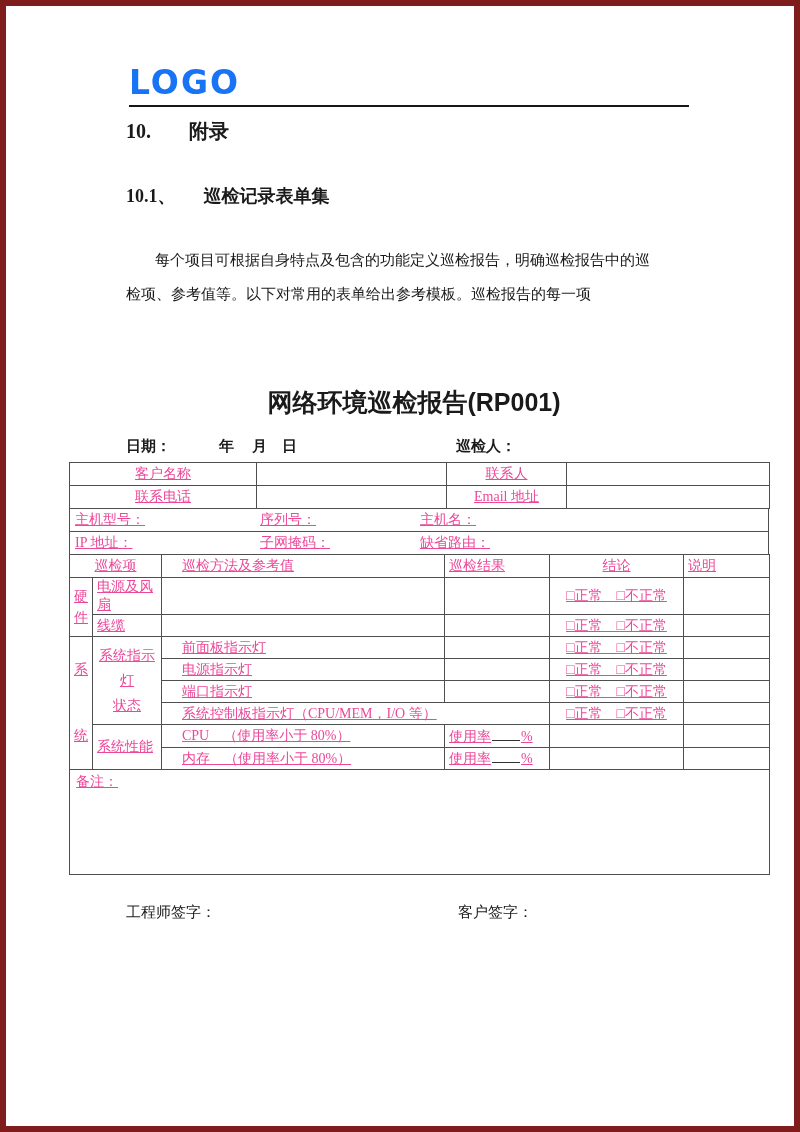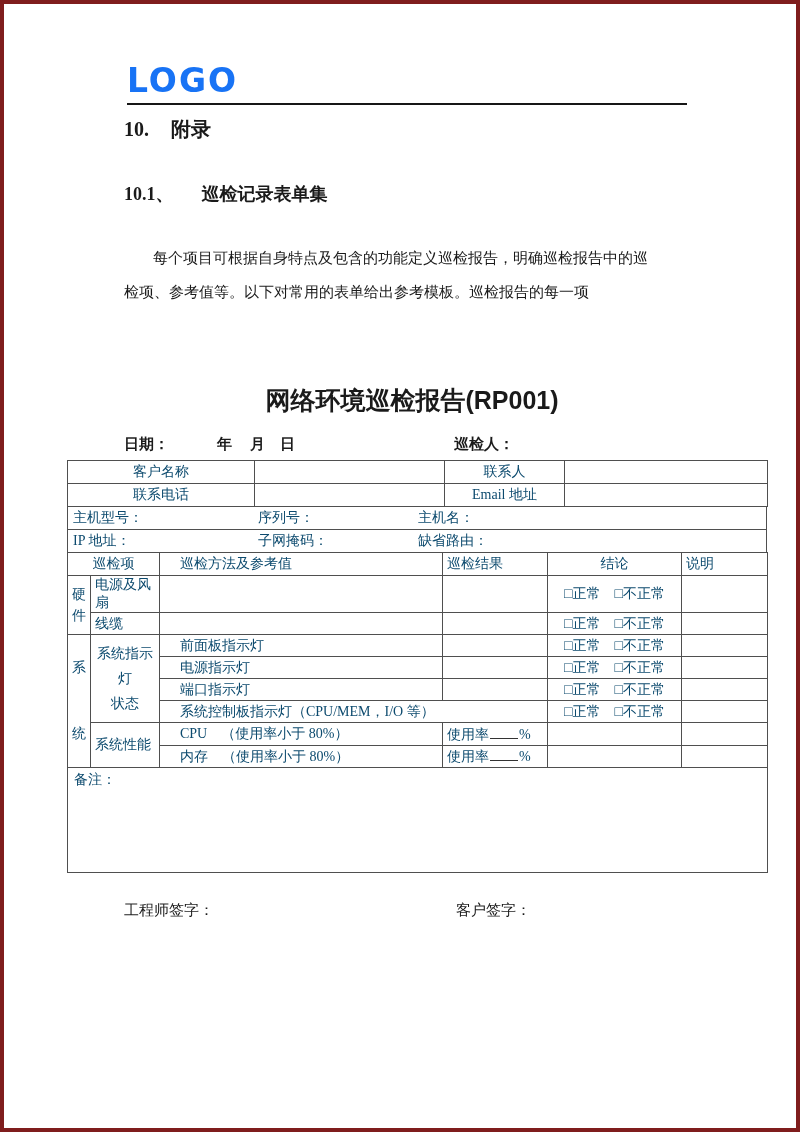--- a/index.html
+++ b/index.html
@@ -1,48 +1,48 @@
 <!DOCTYPE html>
 <html><head>
 <meta charset="utf-8">
 <style>
   html,body{margin:0;padding:0;background:#fff;}
   .page{
     position:relative;width:800px;height:1132px;box-sizing:border-box;
-    background:#fff;border:4px solid #7f1d1d;overflow:hidden;
+    background:#fff;border:6px solid #7f1d1d;overflow:hidden;
     font-family:"Liberation Serif","DejaVu Serif",serif;color:#1a1a1a;
   }
   .logo{
     position:absolute;left:123px;top:56px;
     font-family:"DejaVu Sans","Liberation Sans",sans-serif;
     font-weight:800;font-size:33px;letter-spacing:2px;color:#1873f5;
     transform:scaleY(1.04);transform-origin:left top;
   }
   .logo-rule{position:absolute;left:123px;top:99px;width:560px;height:2px;background:#161616;}
   .h1{position:absolute;left:120px;top:112px;font-family:"Liberation Sans","DejaVu Sans",sans-serif;font-weight:bold;font-size:20px;}
-  .h1 .num{margin-right:22px;font-family:"Liberation Serif","DejaVu Serif",serif;}
+  .h1 .num{margin-right:38px;font-family:"Liberation Serif","DejaVu Serif",serif;}
   .h2{position:absolute;left:120px;top:178px;font-family:"Liberation Sans","DejaVu Sans",sans-serif;font-weight:bold;font-size:18px;text-align:right;}
   .h2 .num{margin-right:28px;font-family:"Liberation Serif","DejaVu Serif",serif;}
   .h3{position:absolute;left:120px;top:322px;font-family:"Liberation Sans","DejaVu Sans",sans-serif;font-weight:bold;font-size:16px;}
   .h3 .num{margin-right:18px;font-family:"Liberation Serif","DejaVu Serif",serif;}
   .intro{position:absolute;left:120px;top:237px;width:568px;font-size:15px;line-height:34px;}
   .intro .ln1{text-indent:29px;}
   .report-title{
     position:absolute;left:8px;top:380px;width:800px;text-align:center;
     font-family:"Liberation Sans","DejaVu Sans",sans-serif;font-weight:bold;font-size:25px;
   }
   .date-line{position:absolute;left:63px;top:431px;width:700px;height:22px;font-weight:bold;font-size:15px;}
   .date-line span{position:absolute;top:0;white-space:nowrap;}
   .dl-date{left:57px;} .dl-year{left:150px;} .dl-month{left:183px;} .dl-day{left:213px;} .dl-inspector{left:387px;}
 
   .tables{position:absolute;left:63px;top:456px;width:700px;}
   table{border-collapse:collapse;table-layout:fixed;width:700px;font-size:14px;}
   table.t2,table.t3{margin-top:-1px;}
   td{border:1px solid #4f4f4f;padding:0 4px;vertical-align:middle;overflow:hidden;
-     font-family:"Liberation Serif","DejaVu Serif",serif;color:#0c4a6e;box-sizing:border-box;}
+     font-family:"Liberation Serif","DejaVu Serif",serif;color:#ec4899;box-sizing:border-box;text-decoration:underline;}
   .t1 tr{height:23px;} .t2 tr{height:23px;}
   .t3 tr.hrow{height:23px;} .t3 tr.brow{height:22px;} .t3 tr.rrow{height:105px;}
   .c{text-align:center;}
   .l{text-align:left;}
   .pad8{padding-left:20px;}
   .t2 td{padding:0;}
   .t2 .flex{display:flex;padding-left:5px;}
   .t2 .flex span{display:block;white-space:nowrap;}
   .t2 .w1{width:185px;} .t2 .w2{width:160px;}
   .vcell{padding:0 2px;text-align:center;word-break:break-all;}

